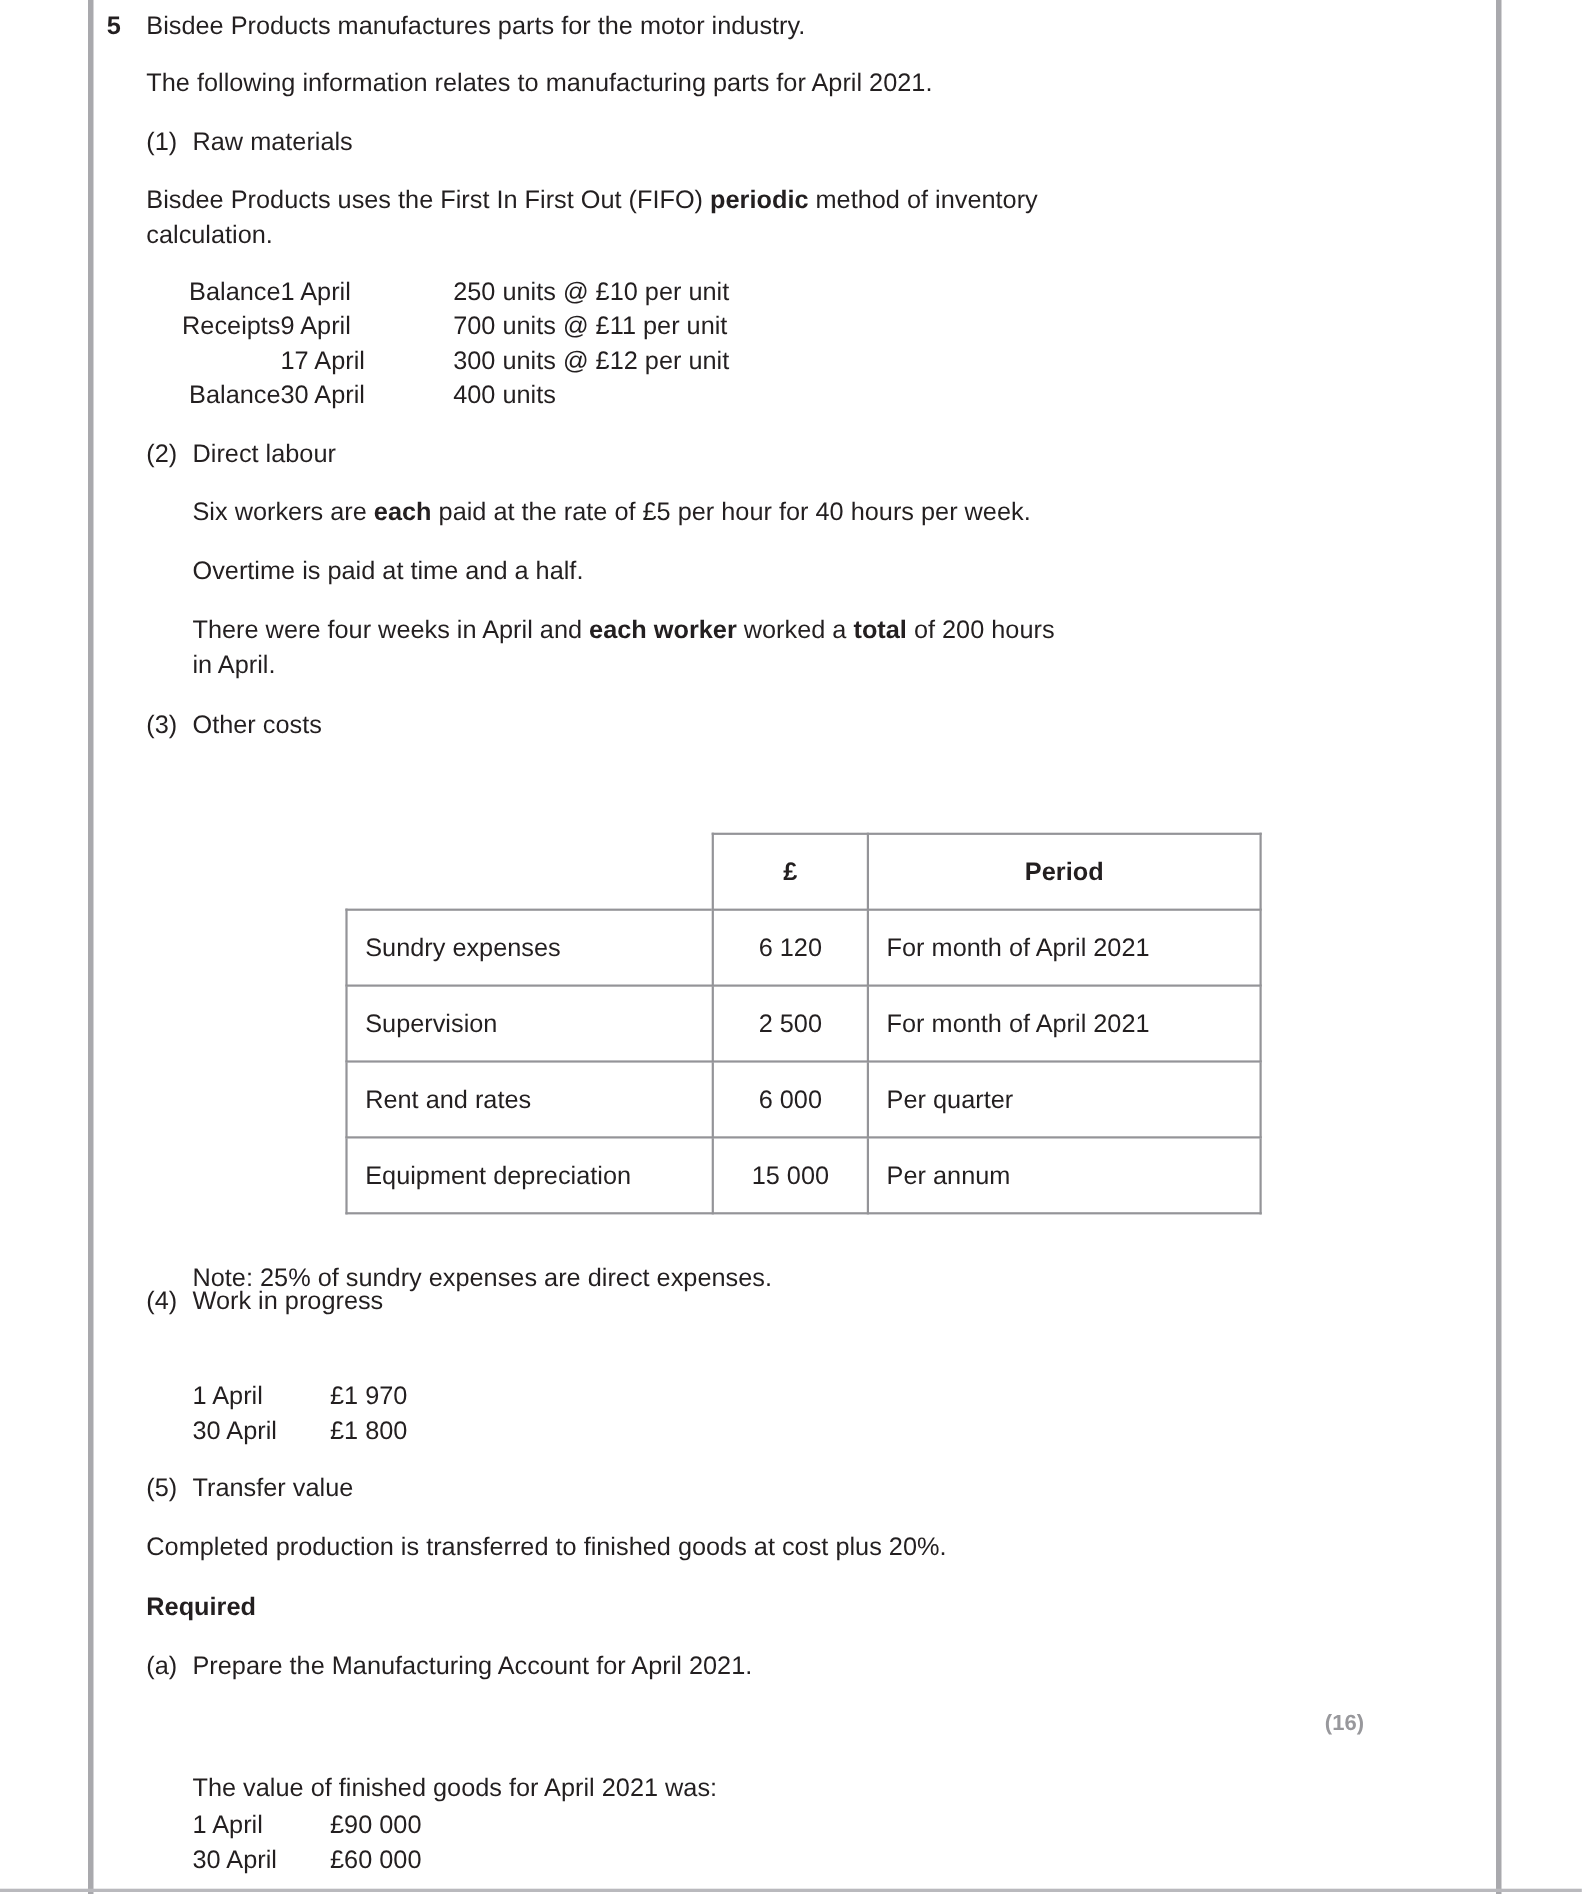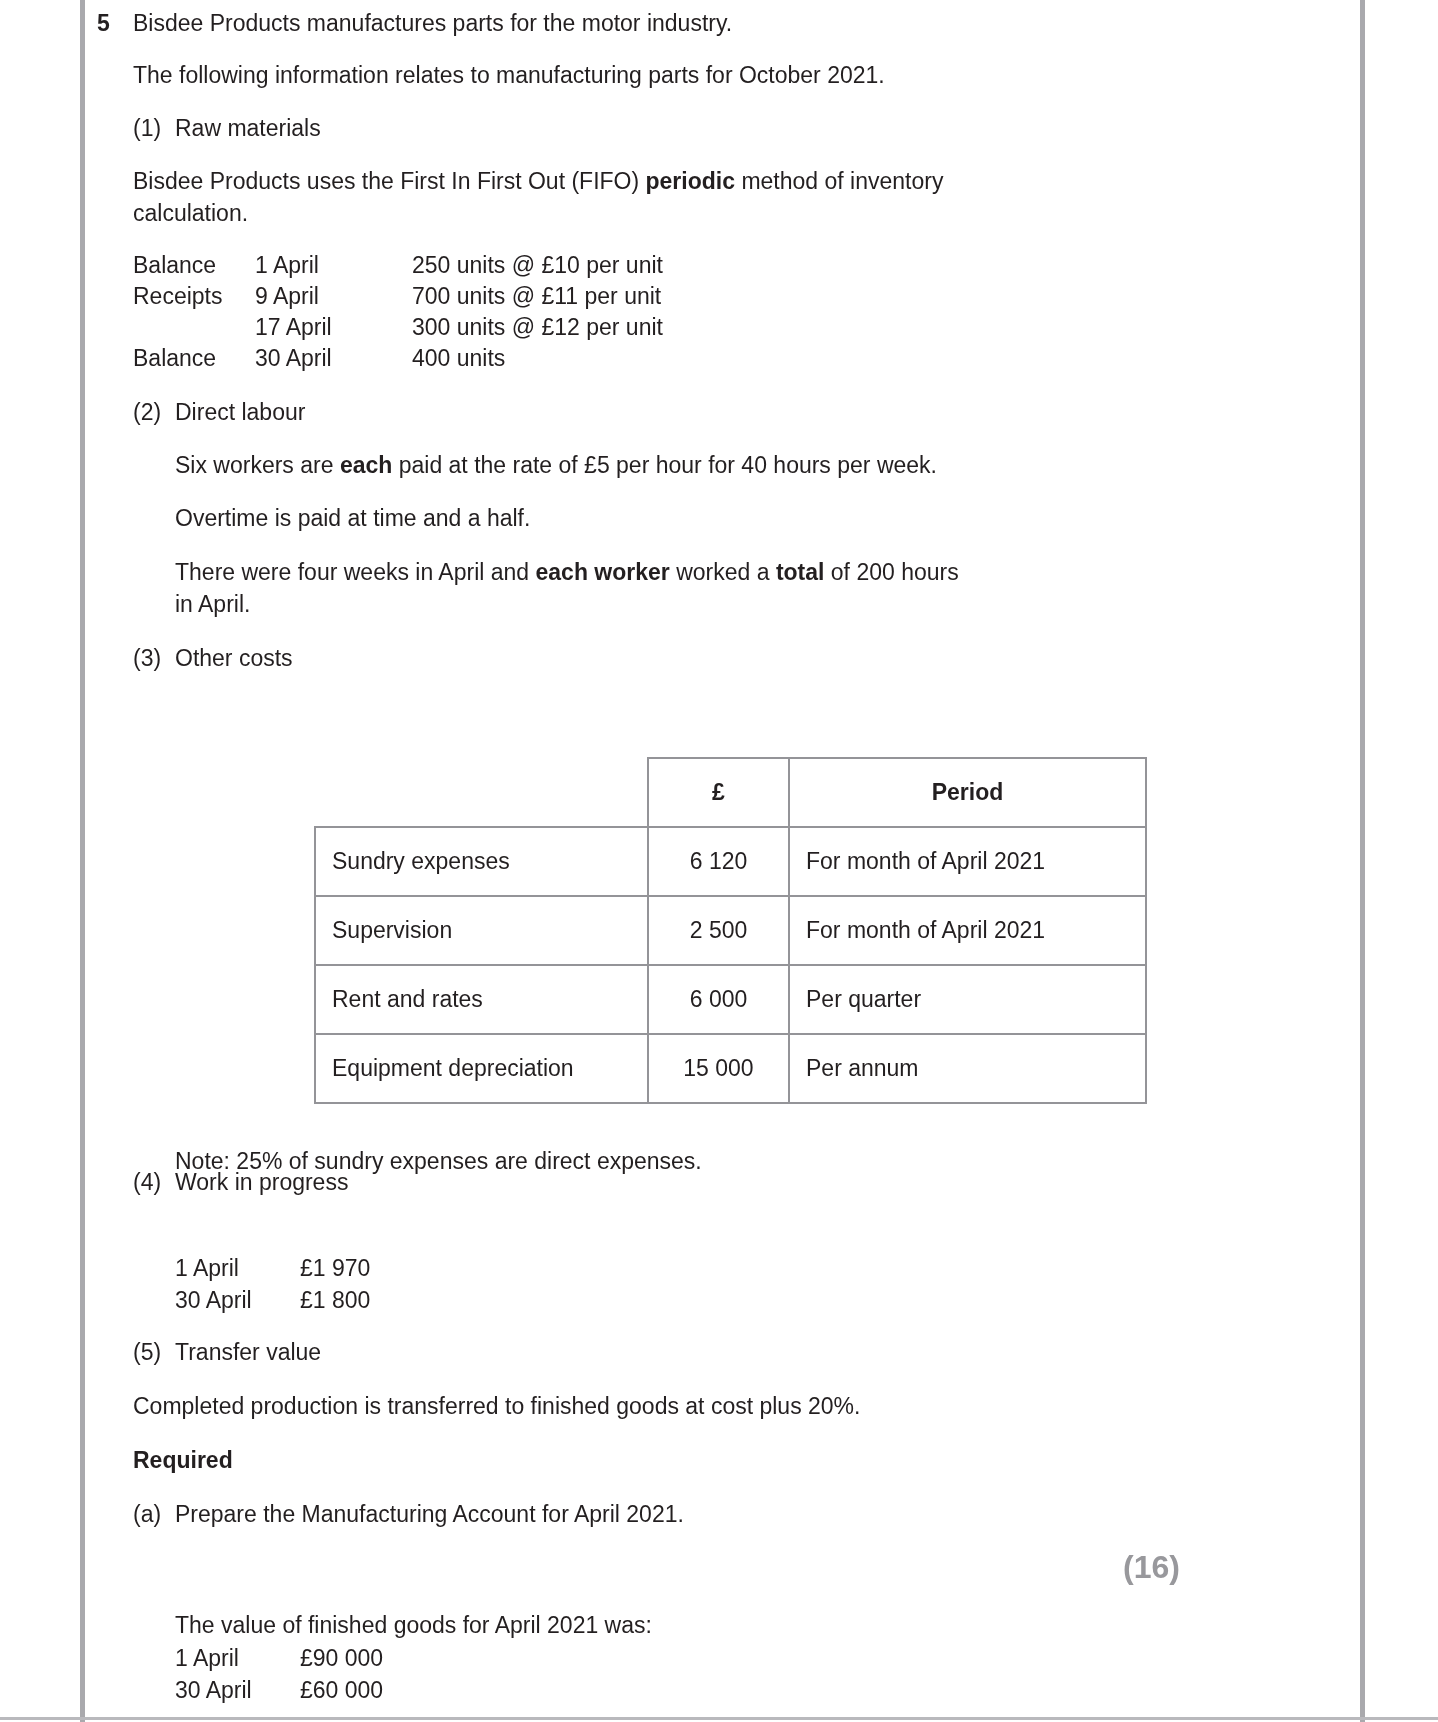--- a/index.html
+++ b/index.html
@@ -19,54 +19,54 @@
 
   .line { position: absolute; white-space: nowrap; line-height: 30px; }
   .bold { font-weight: bold; }
 
   .qnum { display: inline-block; width: 36px; font-weight: bold; }
   .inum { display: inline-block; width: 42px; }
 
   .group { position: absolute; }
   .group .row { white-space: nowrap; }
   .inv-row { line-height: 31px; }
-  .inv-label { display: inline-block; width: 122px; }
+  .inv-label { display: inline-block; width: 122px; text-align: right; }
   .inv-date  { display: inline-block; width: 157px; }
   .val-row { line-height: 32px; }
   .val-date { display: inline-block; width: 125px; }
 
   table.costs {
     position: absolute; left: 314px; top: 757px;
     width: 831px; border-collapse: collapse; table-layout: fixed;
     font-size: 23px; color: #231f20;
   }
   table.costs td { border: 2px solid #949498; height: 67px; padding: 0; vertical-align: middle; }
   table.costs td.blank { border: none; }
   table.costs td.hd { font-weight: bold; text-align: center; }
   table.costs td.item { padding-left: 16px; }
   table.costs td.amt { text-align: center; }
   table.costs td.per { padding-left: 16px; }
 
   .marks {
-    position: absolute; left: 980px; top: 1552px; width: 200px;
-    text-align: right; font-weight: bold; color: #98989c; font-size: 32px;
+    position: absolute; left: 1040px; top: 1552px; width: 200px;
+    text-align: right; font-weight: bold; color: #98989c; font-size: 20px;
     line-height: 30px; white-space: nowrap;
   }
 </style>
 </head>
 <body>
 
 <div class="rule-v rule-left"></div>
 <div class="rule-v rule-right"></div>
 <div class="rule-bottom"></div>
 
 <div class="line" style="left:97px; top:8px;">
   <span class="qnum">5</span><span>Bisdee Products manufactures parts for the motor industry.</span>
 </div>
-<div class="line" style="left:133px; top:60px;">The following information relates to manufacturing parts for October 2021.</div>
+<div class="line" style="left:133px; top:60px;">The following information relates to manufacturing parts for April 2021.</div>
 
 <div class="line" style="left:133px; top:113px;">
   <span class="inum">(1)</span><span>Raw materials</span>
 </div>
 <div class="line" style="left:133px; top:166px;">
   <span>Bisdee Products uses the First In First Out (FIFO) </span><span class="bold">periodic</span><span> method of inventory</span>
 </div>
 <div class="line" style="left:133px; top:198px;">calculation.</div>
 
 <div class="group" style="left:133px; top:250px;">

